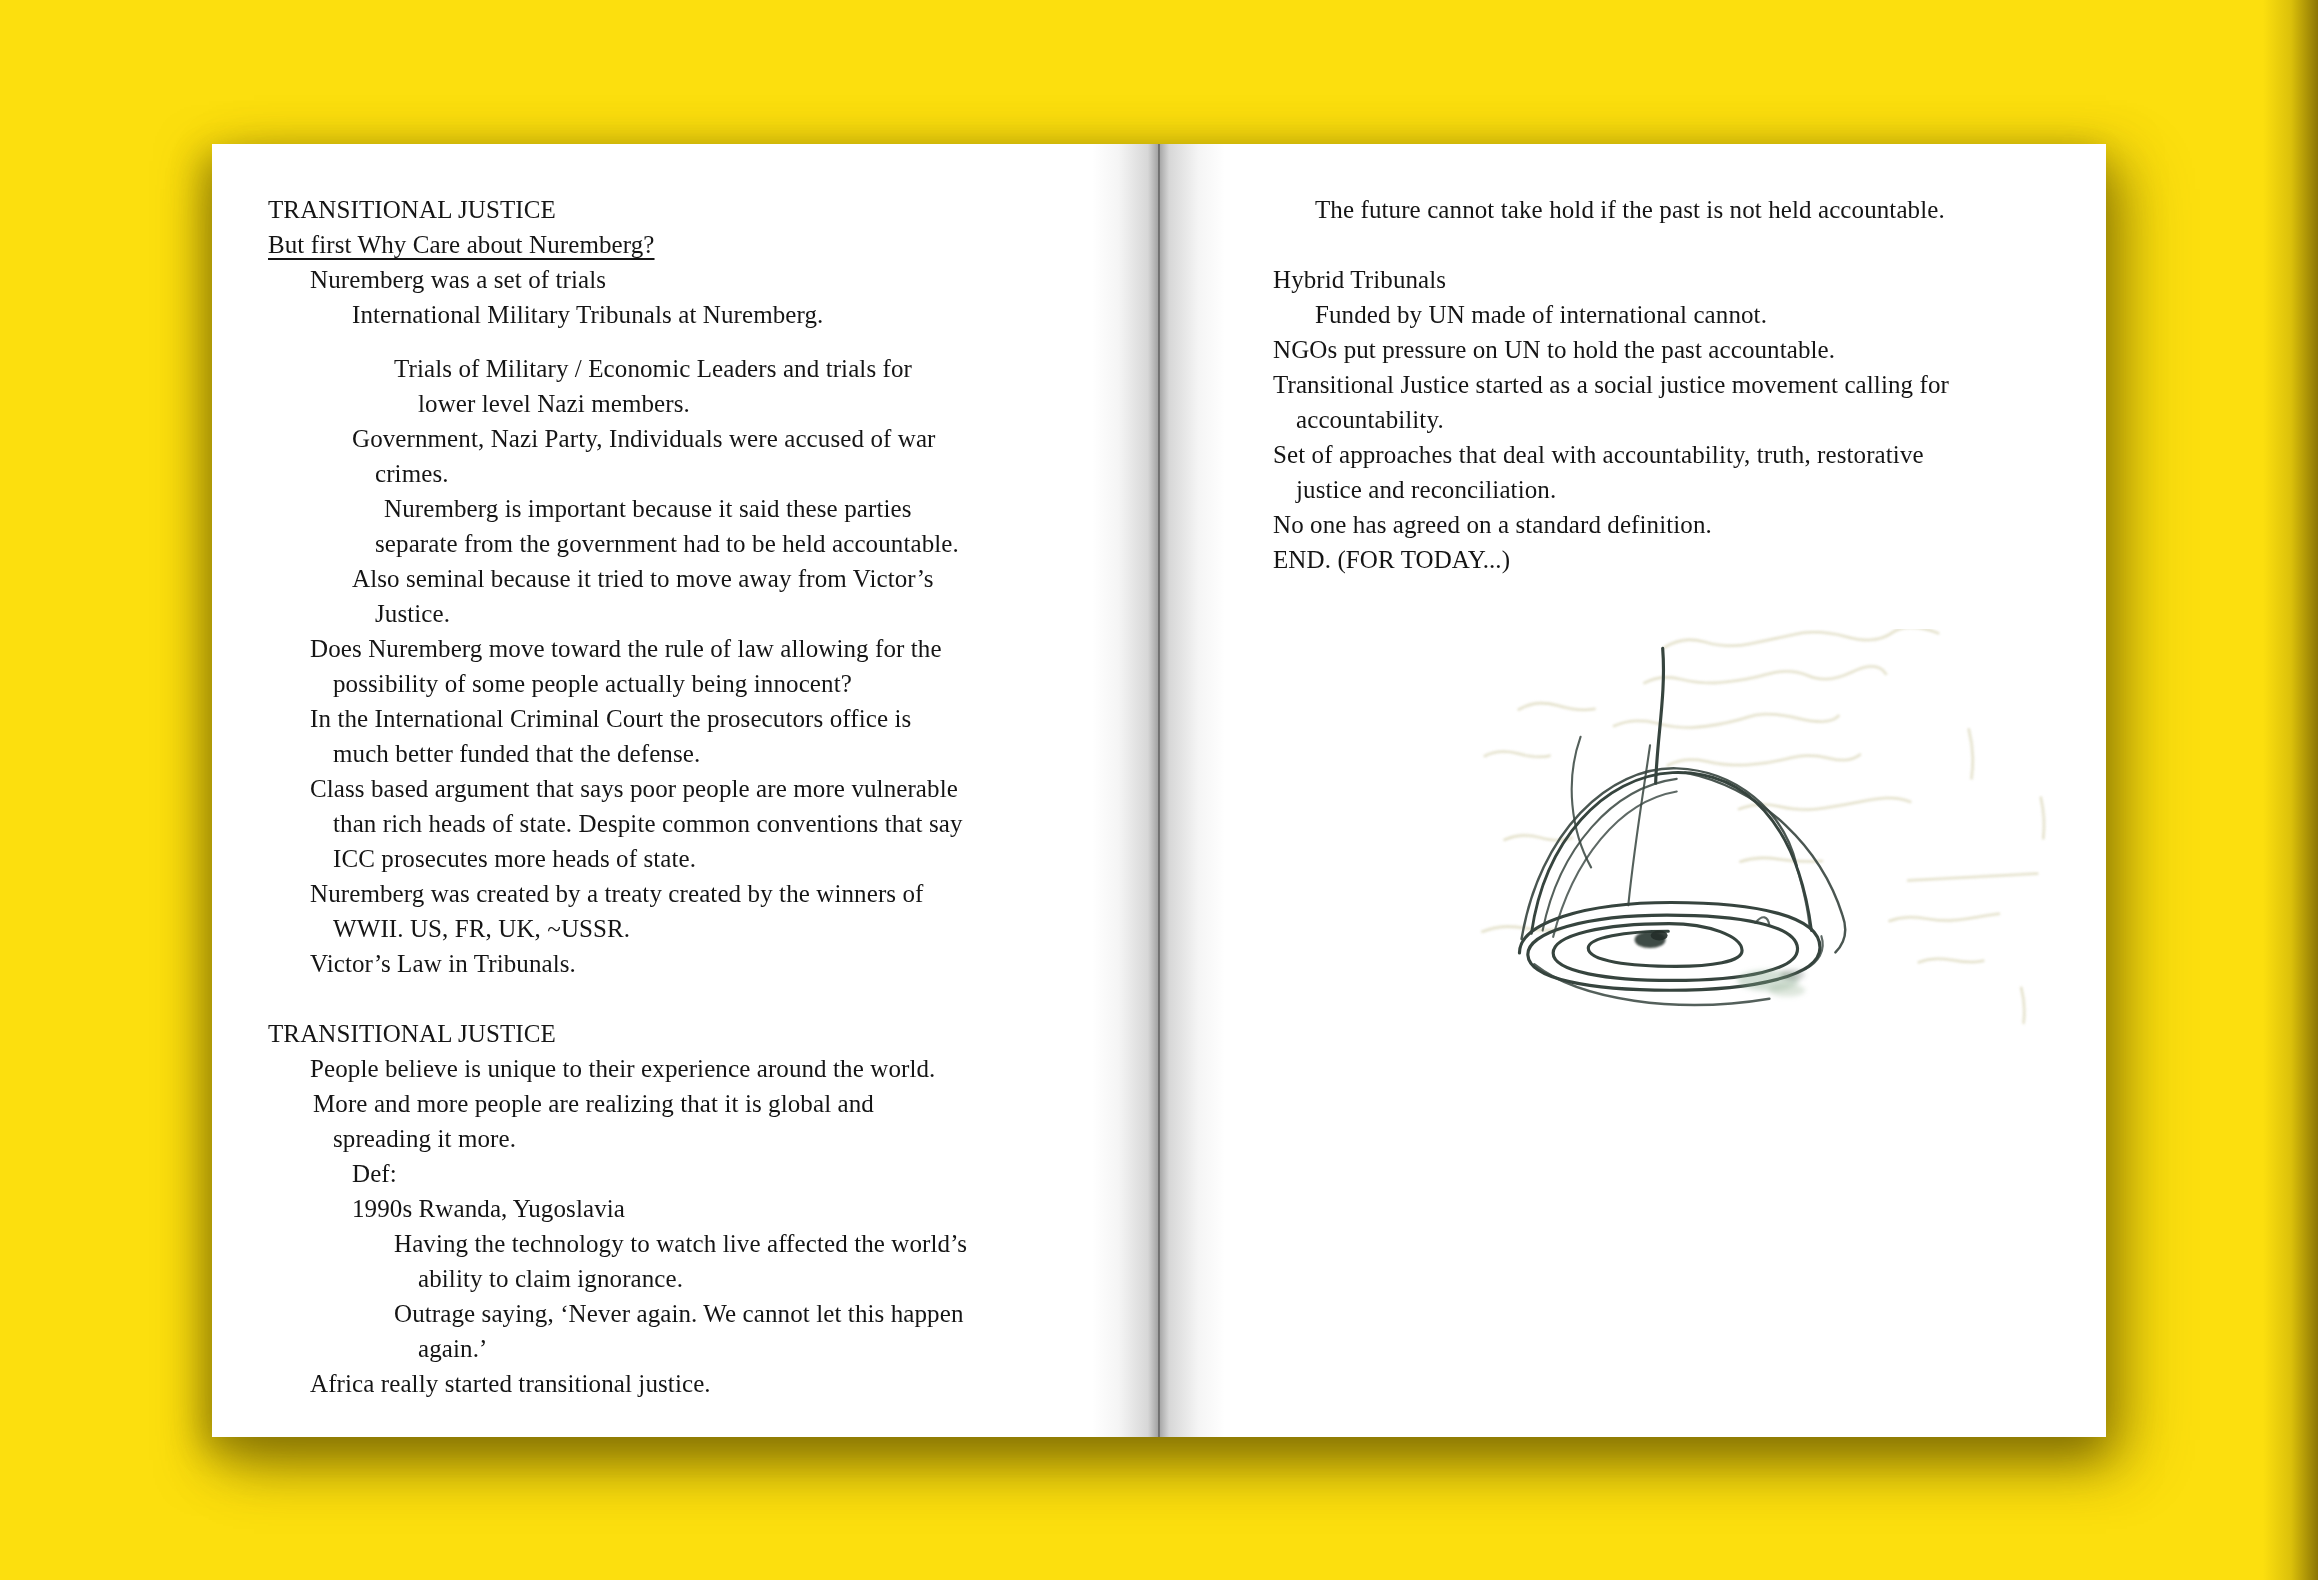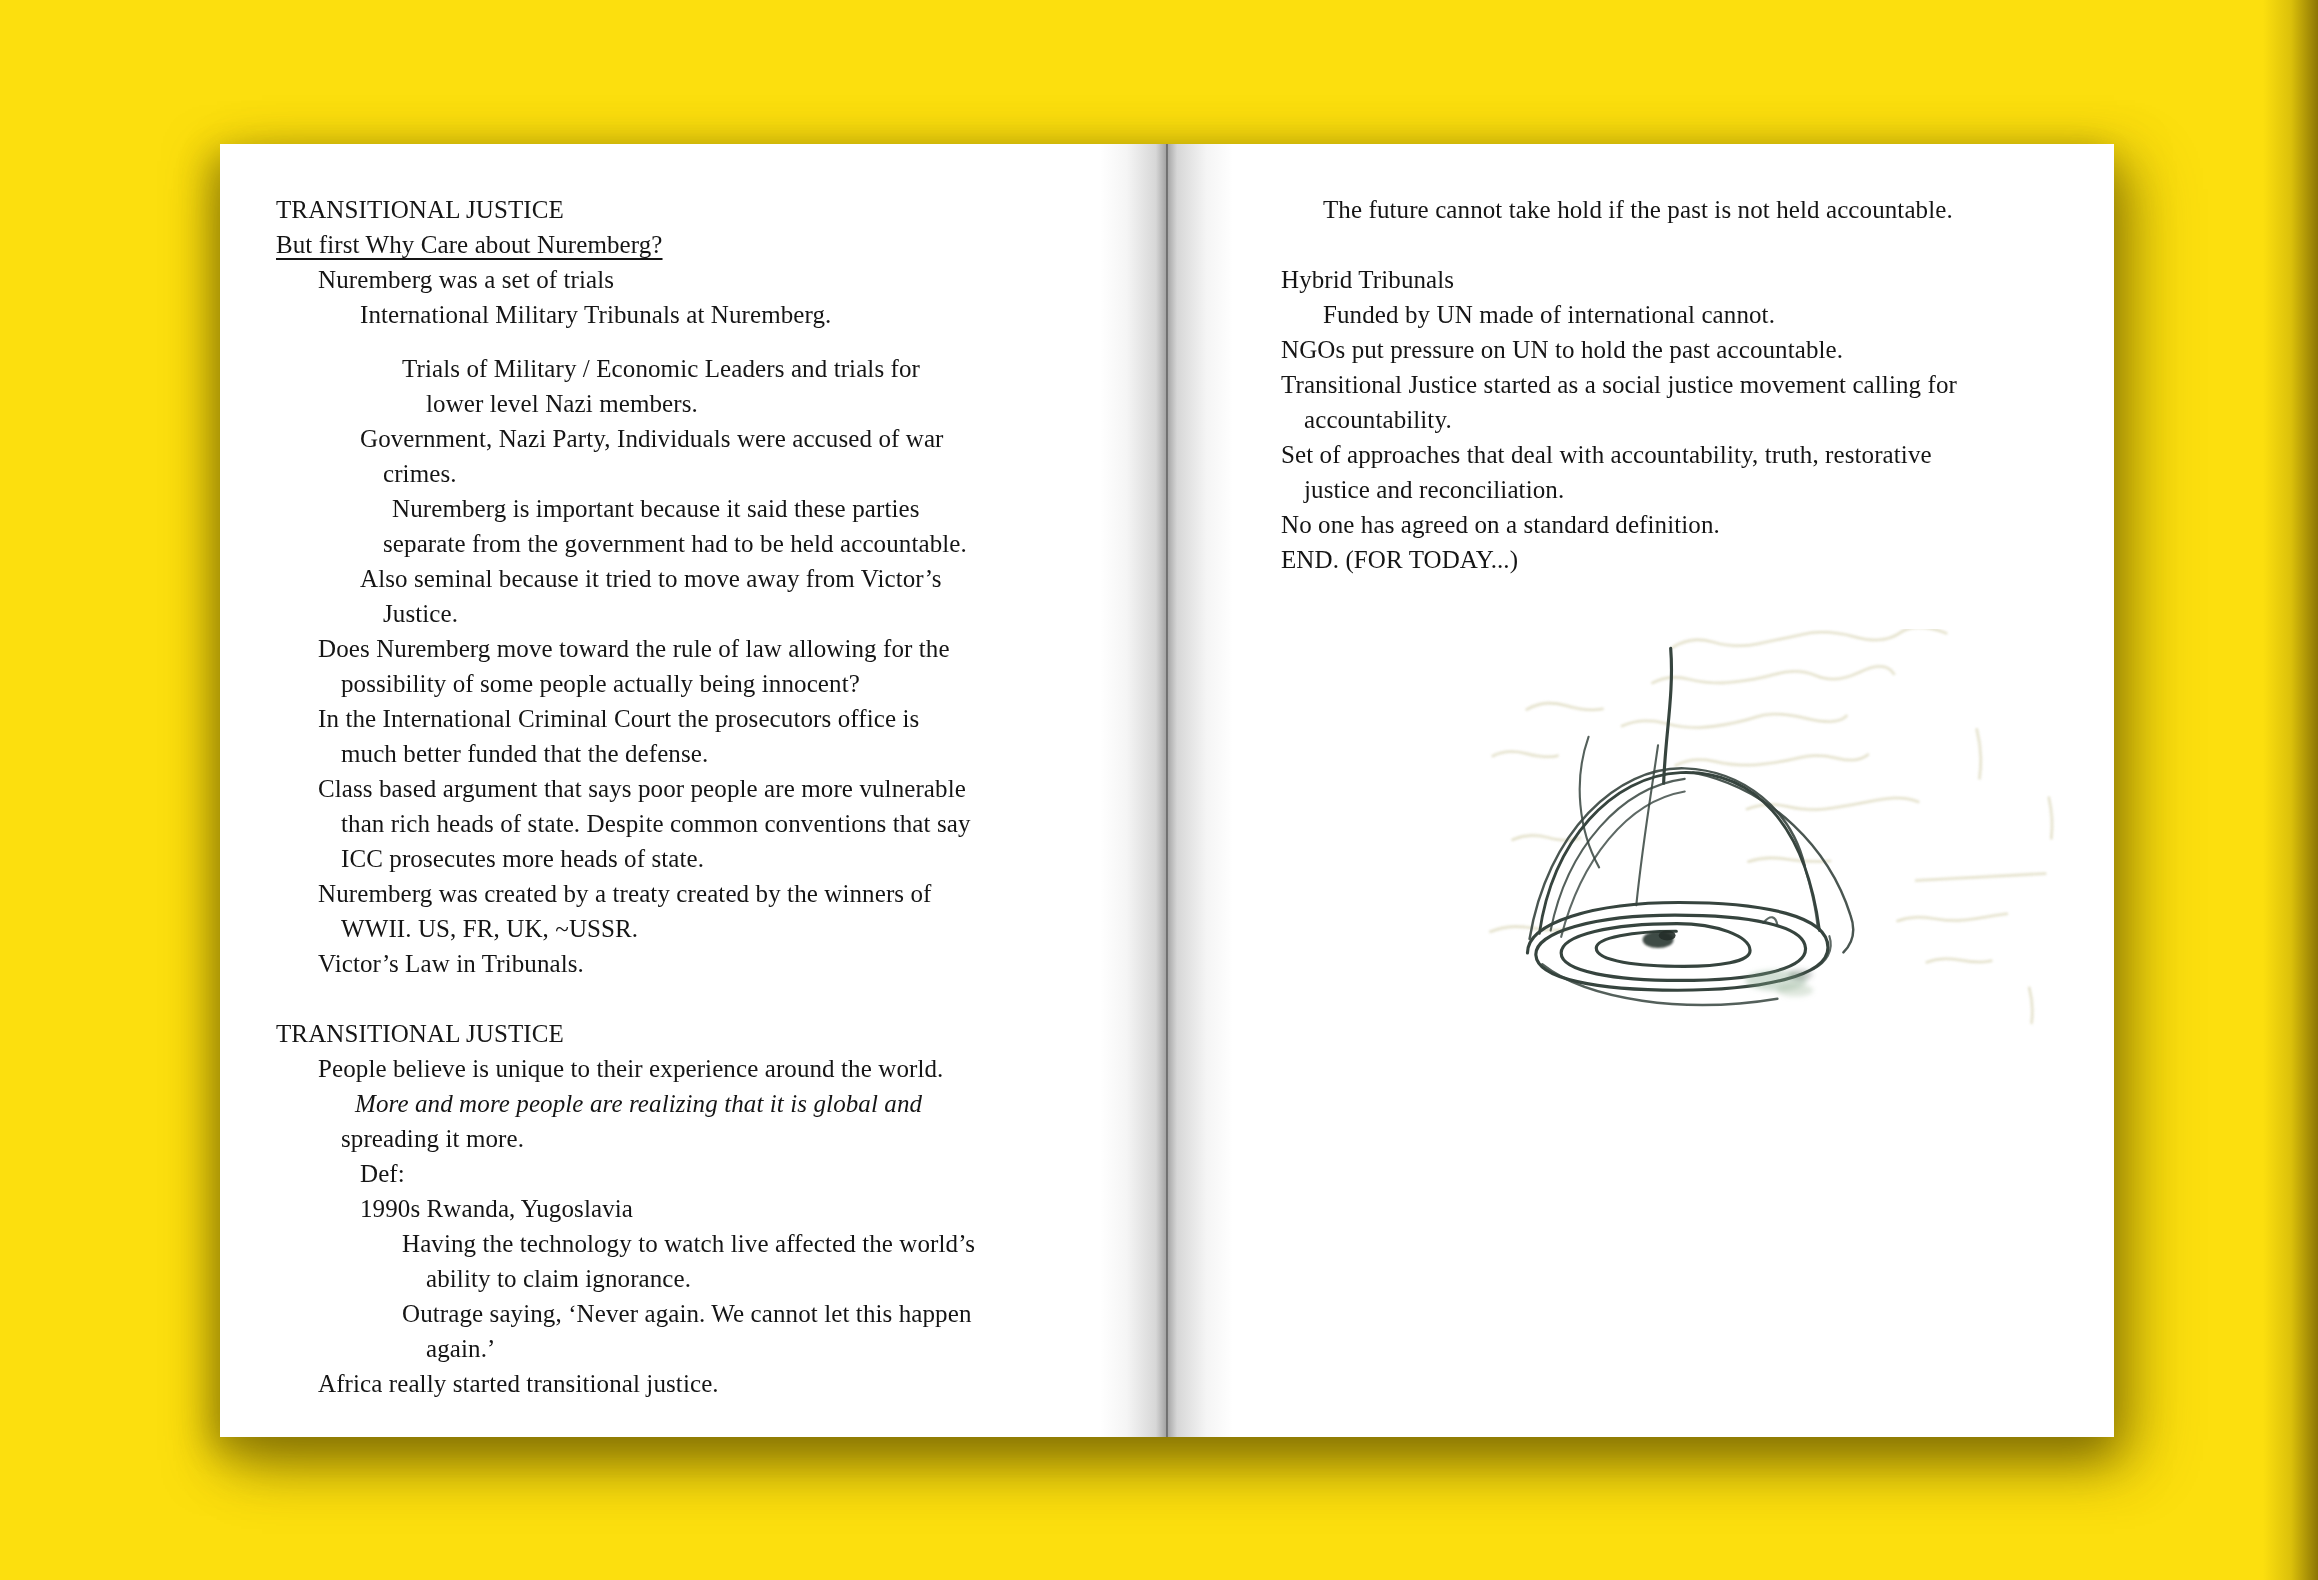--- a/index.html
+++ b/index.html
@@ -6,21 +6,21 @@
   body{
     width:2319px;height:1581px;position:relative;overflow:hidden;
     background:#fcdf0e;
     font-family:"Liberation Serif","DejaVu Serif",serif;
   }
   .vignette-right{
     position:absolute;top:0;right:0;width:56px;height:100%;pointer-events:none;
     background:linear-gradient(90deg, rgba(122,100,0,0) 0%, rgba(122,100,0,0.25) 50%, rgba(98,78,0,0.75) 100%);
   }
   .book{
-    position:absolute;left:220px;top:144px;width:1894px;height:1293px;
+    position:absolute;left:212px;top:144px;width:1894px;height:1293px;
     display:flex;background:#ffffff;
     box-shadow:
       0 19.7px 49px 4.2px rgba(104,88,0,0.55),
       21px 24px 60px rgba(104,88,0,0.45),
       -9.8px 9.8px 29.5px rgba(104,88,0,0.30);
   }
   .page{position:relative;width:50%;height:100%;background:#ffffff;overflow:hidden;}
   .text-block{
     position:absolute;top:48px;
     font-size:25px;line-height:35px;color:#151515;
@@ -72,21 +72,21 @@
         <div class="line" style="margin-left: 65px;">much better funded that the defense.</div>
         <div class="line" style="margin-left: 42px;">Class based argument that says poor people are more vulnerable</div>
         <div class="line" style="margin-left: 65px;">than rich heads of state. Despite common conventions that say</div>
         <div class="line" style="margin-left: 65px;">ICC prosecutes more heads of state.</div>
         <div class="line" style="margin-left: 42px;">Nuremberg was created by a treaty created by the winners of</div>
         <div class="line" style="margin-left: 65px;">WWII. US, FR, UK, ~USSR.</div>
         <div class="line" style="margin-left: 42px;">Victor’s Law in Tribunals.</div>
         <div class="line" style="margin-left: 0px;">&nbsp;</div>
         <div class="line" style="margin-left: 0px;">TRANSITIONAL JUSTICE</div>
         <div class="line" style="margin-left: 42px;">People believe is unique to their experience around the world.</div>
-        <div class="line" style="margin-left: 79px; font-style: italic;">More and more people are realizing that it is global and</div>
+        <div class="line" style="margin-left: 45px;">More and more people are realizing that it is global and</div>
         <div class="line" style="margin-left: 65px;">spreading it more.</div>
         <div class="line" style="margin-left: 84px;">Def:</div>
         <div class="line" style="margin-left: 84px;">1990s Rwanda, Yugoslavia</div>
         <div class="line" style="margin-left: 126px;">Having the technology to watch live affected the world’s</div>
         <div class="line" style="margin-left: 150px;">ability to claim ignorance.</div>
         <div class="line" style="margin-left: 126px;">Outrage saying, ‘Never again. We cannot let this happen</div>
         <div class="line" style="margin-left: 150px;">again.’</div>
         <div class="line" style="margin-left: 42px;">Africa really started transitional justice.</div>
       </div>
   </div>

